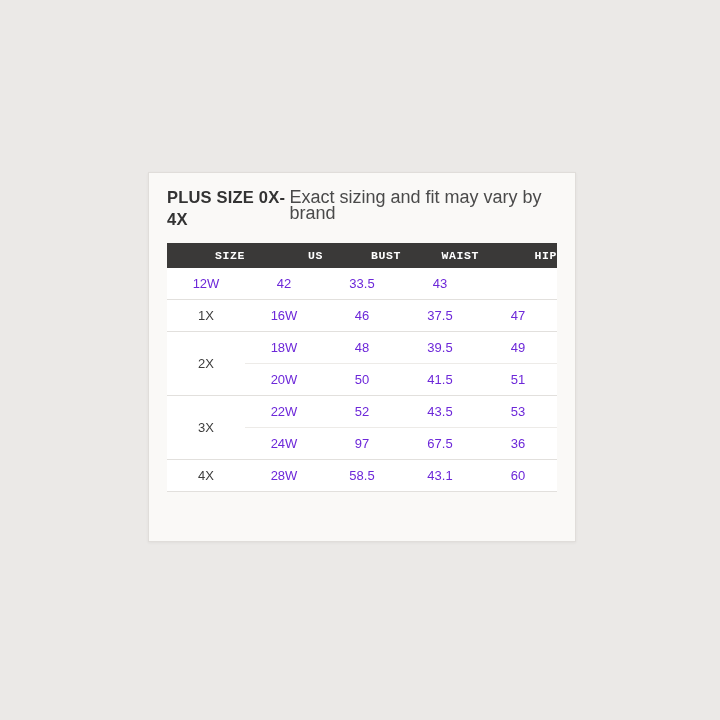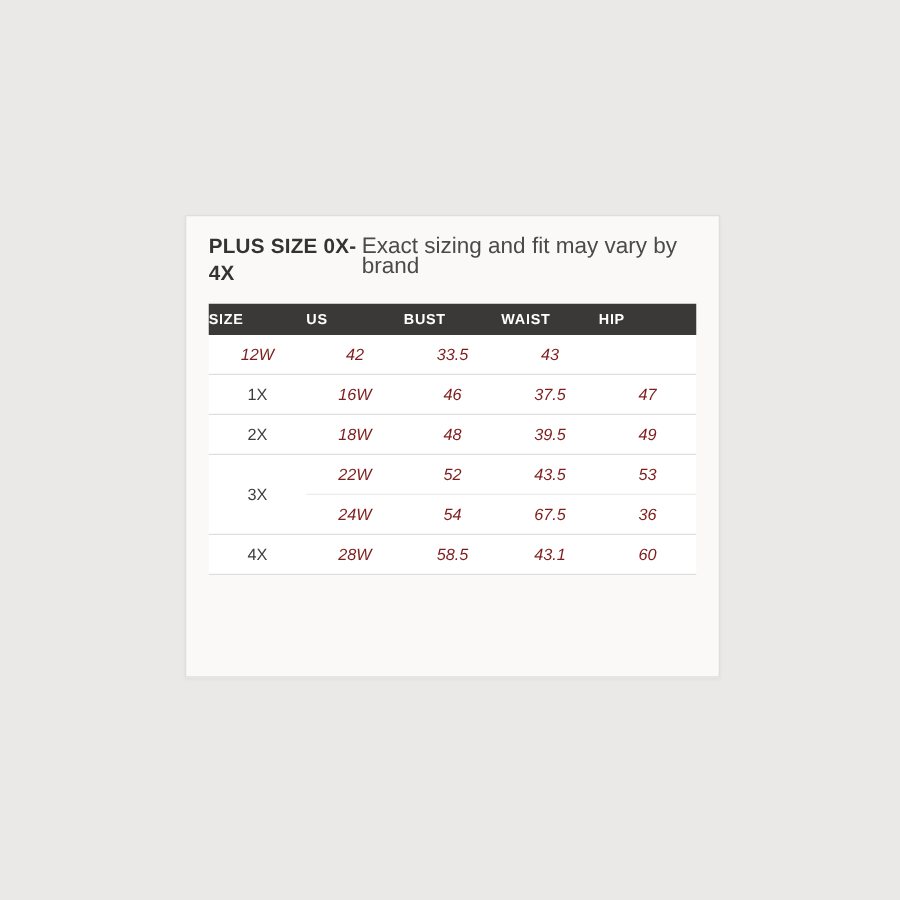--- a/index.html
+++ b/index.html
@@ -48,25 +48,26 @@
     width: 100%;
   }
   .thead {
     display: grid;
     grid-template-columns: repeat(5, 1fr);
     height: 25px;
     background: #3a3938;
     align-items: center;
   }
   .thead span {
-    text-align: left;
+    text-align: right;
     color: #ffffff;
     font-size: 11.5px;
     font-weight: bold;
     letter-spacing: 0.6px;
+    font-family: Liberation Mono, monospace;
   }
   .tbody {
     background: #ffffff;
     border-bottom: 1px solid #e2e0dd;
   }
   .group {
     display: flex;
     border-bottom: 1px solid #e2e0dd;
     box-sizing: border-box;
   }
@@ -89,22 +90,21 @@
     grid-template-columns: repeat(4, 1fr);
     height: 31px;
     align-items: center;
   }
   .row + .row {
     border-top: 1px solid #edebe8;
   }
   .cell {
     text-align: center;
     font-size: 13px;
-    color: #7f1d1d;
-    font-style: italic;
+    color: #6d28d9;
   }
 </style>
 </head>
 <body>
 
 <div class="card">
   <div class="card-header">
     <h1 class="title">PLUS SIZE 0X-4X</h1>
     <span class="subtitle">Exact sizing and fit may vary by brand</span>
   </div>
@@ -140,34 +140,40 @@
         </div>
         <div class="group">
           <div class="size-cell">2X</div>
           <div class="rows">
             <div class="row">
               <span class="cell">18W</span>
               <span class="cell">48</span>
               <span class="cell">39.5</span>
               <span class="cell">49</span>
             </div>
+            <div class="row">
+              <span class="cell">20W</span>
+              <span class="cell">50</span>
+              <span class="cell">41.5</span>
+              <span class="cell">51</span>
+            </div>
           </div>
         </div>
         <div class="group">
           <div class="size-cell">3X</div>
           <div class="rows">
             <div class="row">
               <span class="cell">22W</span>
               <span class="cell">52</span>
               <span class="cell">43.5</span>
               <span class="cell">53</span>
             </div>
             <div class="row">
               <span class="cell">24W</span>
-              <span class="cell">54</span>
+              <span class="cell">97</span>
               <span class="cell">67.5</span>
               <span class="cell">36</span>
             </div>
           </div>
         </div>
         <div class="group">
           <div class="size-cell">4X</div>
           <div class="rows">
             <div class="row">
               <span class="cell">28W</span>

